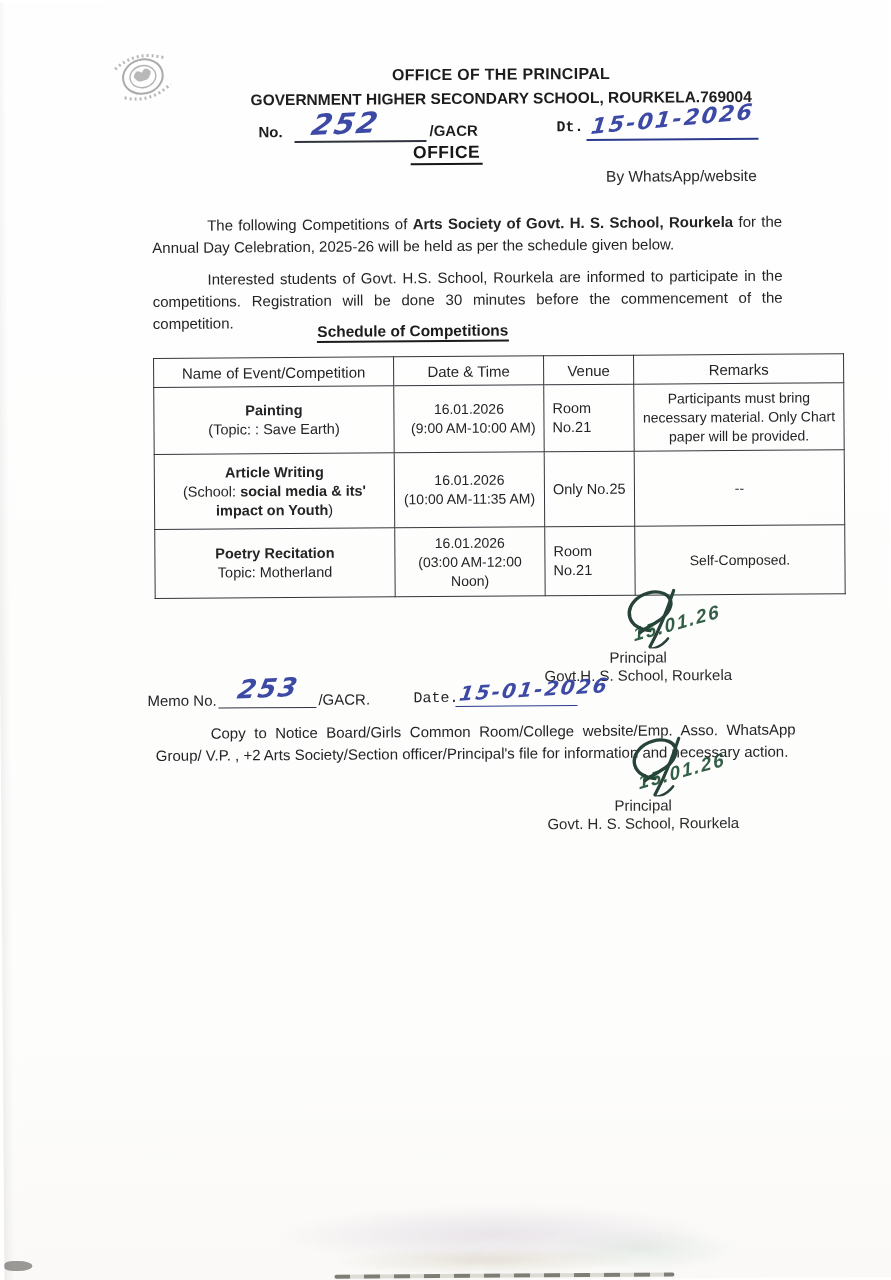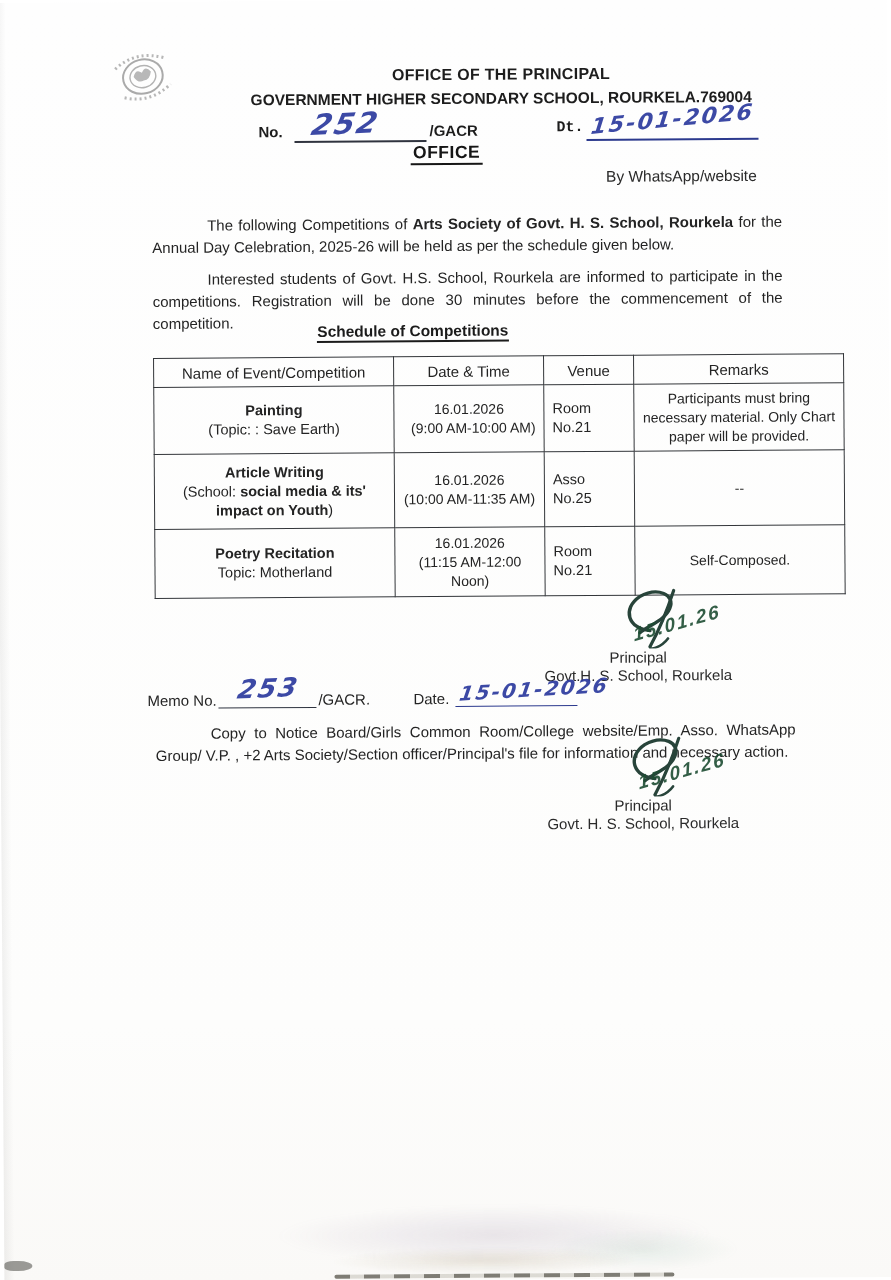--- a/index.html
+++ b/index.html
@@ -60,21 +60,21 @@
   .sig2{left:552px;top:736px;}
   .sig-svg{position:absolute;left:62px;top:0;}
   .sig-date{position:absolute;left:84px;top:26px;font-size:19px;color:#1e4d33;transform:rotate(-15deg) skewX(-8deg);font-style:italic;letter-spacing:2px;font-weight:bold;opacity:.9;}
   .sig-title{position:absolute;left:0;top:62px;width:180px;text-align:center;font-size:15px;color:#2a2a2a;}
   .sig-org{position:absolute;left:-30px;top:80px;width:240px;text-align:center;font-size:15px;color:#2a2a2a;}
   
   .memo-row{left:0;top:684px;width:891px;height:30px;font-size:15px;color:#242424;}
   .memo-label{left:147px;top:6px;}
   .blank-memo{left:218px;top:2px;width:98px;height:20px;border-bottom:1.8px solid #2f3440;}
   .memo-suffix{left:318px;top:6px;}
-  .memo-date-label{left:413px;top:6px;}
+  .memo-date-label{left:413px;top:6px;font-family:Liberation Mono, monospace;}
   .blank-memo-date{left:455px;top:0px;width:122px;height:22px;border-bottom:1.8px solid #2c3a8e;}
   .hand-memo-no{left:238px;top:-12px;font-size:26px;color:#2c3a9e;transform:skewX(-14deg) rotate(-2deg);font-weight:bold;opacity:.92;}
   .hand-memo-dt{left:460px;top:-6px;font-size:20px;color:#2c3a9e;transform:skewX(-12deg) rotate(-3deg);font-weight:bold;opacity:.92;}
   .copy-para{left:155px;top:706px;width:640px;font-size:15px;line-height:22px;text-align:justify;text-indent:55px;color:#242424;}
   
   .left-shade{left:0;top:0;width:10px;height:100%;background:linear-gradient(90deg,rgba(60,60,60,.07),transparent);}
   .smudge1{left:270px;top:1205px;width:440px;height:60px;background:radial-gradient(ellipse at center,rgba(135,115,150,.16),rgba(135,115,150,0) 70%);filter:blur(2px);}
   .smudge2{left:545px;top:1230px;width:190px;height:42px;background:radial-gradient(ellipse at center,rgba(110,160,140,.14),rgba(110,160,140,0) 70%);filter:blur(2px);}
   .smudge3{left:330px;top:1248px;width:300px;height:26px;background:radial-gradient(ellipse at center,rgba(150,130,90,.18),rgba(150,130,90,0) 72%);filter:blur(1px);}
   .edge-line{left:330px;top:1274px;width:340px;height:4px;border-radius:2px;opacity:.75;
@@ -149,31 +149,31 @@
       </tr>
       <tr class="r2">
         <td class="c-event">
           <div class="ev-name">Article Writing</div>
           <div class="ev-topic"><span>(School: </span><b>social media &amp; its' impact on Youth</b><span>)</span></div>
         </td>
         <td class="c-date">
           <div>16.01.2026</div>
           <div>(10:00 AM-11:35 AM)</div>
         </td>
-        <td class="c-venue">Asso No.25</td>
+        <td class="c-venue">Only No.25</td>
         <td class="c-remarks">--</td>
       </tr>
       <tr class="r3">
         <td class="c-event">
           <div class="ev-name">Poetry Recitation</div>
           <div class="ev-topic">Topic: Motherland</div>
         </td>
         <td class="c-date">
           <div>16.01.2026</div>
-          <div>(11:15 AM-12:00 Noon)</div>
+          <div>(03:00 AM-12:00 Noon)</div>
         </td>
         <td class="c-venue">Room No.21</td>
         <td class="c-remarks">Self-Composed.</td>
       </tr>
     </tbody>
   </table>
 
   <div class="abs sigblock sig1">
     <svg class="sig-svg" width="140" height="62" viewBox="0 0 140 62">
       <path d="M40 44 C18 42 12 22 30 10 C48 0 66 8 60 22 C55 34 40 38 30 46" fill="none" stroke="#28443a" stroke-width="3.4" stroke-linecap="round"></path>

